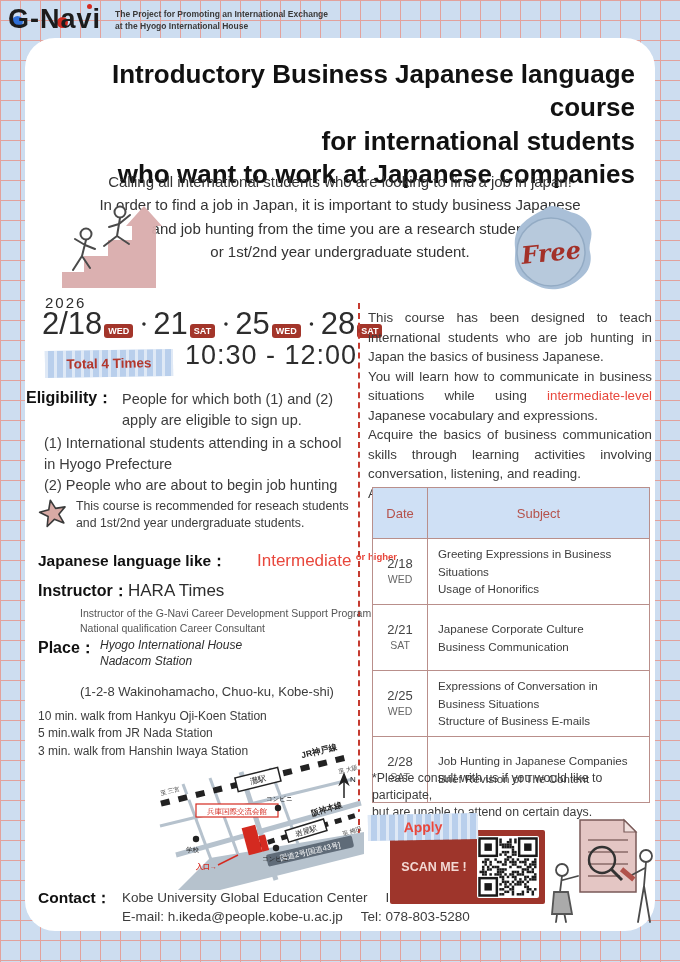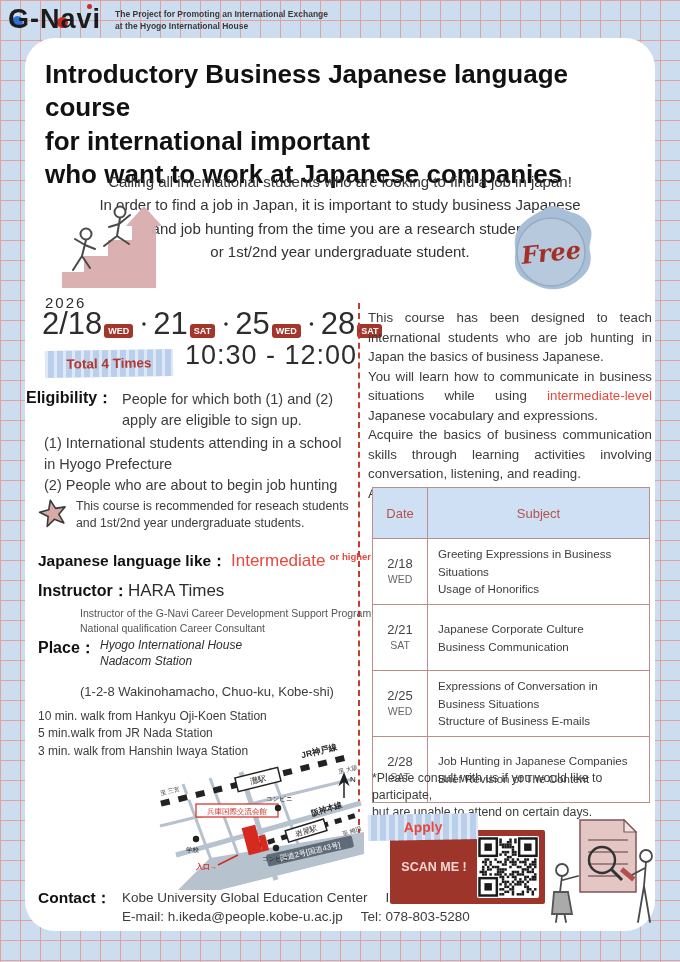--- a/index.html
+++ b/index.html
@@ -15,21 +15,21 @@
   
   .logo-wrap{left:8px;top:4px;width:100px;height:36px;}
   .logo-text{position:absolute;left:0;top:0;font-size:27px;font-weight:bold;letter-spacing:1px;color:#1c1c1c;z-index:2;}
   .logo-dot{position:absolute;border-radius:50%;z-index:1;}
   .logo-dot.blue{width:11px;height:11px;left:4px;top:12px;background:#2e6fd8;}
   .logo-dot.red{width:11px;height:11px;left:49px;top:13px;background:#d42a20;}
   .logo-dot.accent{width:5px;height:5px;left:79px;top:0px;background:#d42a20;z-index:3;}
   .tagline{left:115px;top:9px;font-size:8.5px;font-weight:bold;color:#3a3a3a;line-height:1.4;}
 
   
-  .title{left:45px;top:58px;width:590px;text-align:left;font-size:26px;font-weight:bold;color:#111;line-height:1.28;}
+  .title{left:45px;top:58px;width:590px;text-align:right;font-size:26px;font-weight:bold;color:#111;line-height:1.28;}
   .intro{left:80px;top:170px;width:520px;text-align:center;font-size:15px;color:#333;line-height:1.55;}
   .free-stamp{left:503px;top:203px;width:96px;height:96px;}
   .runner{left:56px;top:196px;width:120px;height:96px;}
 
   
   .year{left:45px;top:294px;font-size:15px;letter-spacing:2px;color:#2d2d2d;}
   .dates{left:42px;top:306px;width:320px;white-space:nowrap;color:#2d2d2d;}
   .dates .num{font-size:31px;}
   .badge{display:inline-block;background:#a3352a;color:#fff;font-size:9px;font-weight:bold;
          padding:2px 4px;border-radius:3px;margin:0 1px 4px 2px;vertical-align:baseline;}
@@ -43,21 +43,21 @@
 
   
   .elig-label{left:26px;top:388px;font-size:16px;font-weight:bold;color:#111;}
   .elig-intro{left:122px;top:389px;width:218px;font-size:14.5px;color:#3c3c3c;line-height:1.45;}
   .elig-items{left:44px;top:433px;width:310px;font-size:14.5px;color:#3c3c3c;line-height:1.45;}
   .star-note{left:76px;top:498px;width:276px;font-size:12.3px;color:#3c3c3c;line-height:1.4;}
   .star-icon{left:38px;top:498px;width:30px;height:30px;}
 
   
   .level-label{left:38px;top:551px;font-size:15.5px;font-weight:bold;color:#111;}
-  .level-value{color:#e8473c;font-size:17px;font-weight:normal;}
+  .level-value{color:#e8473c;font-size:17px;font-weight:normal;margin-left:26px;}
   .level-suffix{color:#e8473c;font-size:9.5px;vertical-align:6px;font-weight:bold;}
   .inst-label{left:38px;top:581px;font-size:16px;font-weight:bold;color:#111;}
   .inst-name{left:128px;top:581px;font-size:17px;color:#2d2d2d;}
   .inst-cred{left:80px;top:606px;font-size:10.5px;color:#555;line-height:1.45;}
   .place-label{left:38px;top:638px;font-size:16px;font-weight:bold;color:#111;}
   .place-lines{left:100px;top:637px;font-size:12px;color:#2d2d2d;line-height:1.35;font-style:italic;}
   .place-addr{left:80px;top:684px;font-size:13px;color:#3c3c3c;}
   .access{left:38px;top:708px;font-size:12px;color:#3c3c3c;line-height:1.45;}
   .map{left:148px;top:742px;width:216px;height:148px;}
 
@@ -96,21 +96,21 @@
     <span class="logo-dot accent"></span>
     <span class="logo-text">G-Navi</span>
   </div>
   <div class="abs tagline">
     <div>The Project for Promoting an International Exchange</div>
     <div>at the Hyogo International House</div>
   </div>
 
   <div class="abs title">
     <div>Introductory Business Japanese language course</div>
-    <div>for international important</div>
+    <div>for international students</div>
     <div>who want to work at Japanese companies</div>
   </div>
 
   <div class="abs intro">
     <div>Calling all international students who are looking to find a job in japan!</div>
     <div>In order to find a job in Japan, it is important to study business Japanese</div>
     <div>and job hunting from the time you are a research student</div>
     <div>or 1st/2nd year undergraduate student.</div>
   </div>
 

